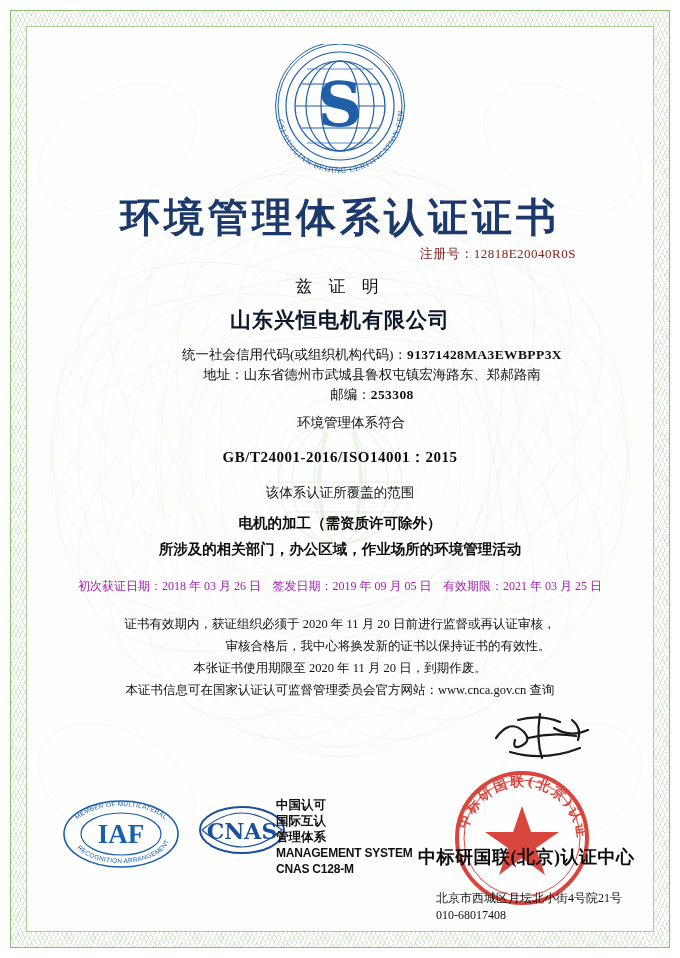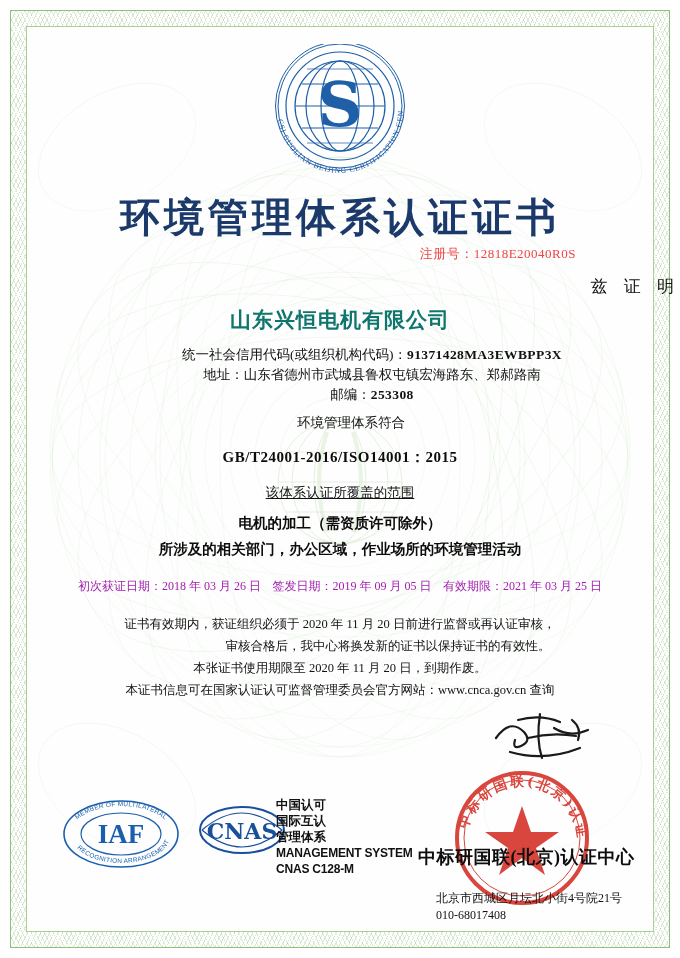--- a/index.html
+++ b/index.html
@@ -71,41 +71,41 @@
     letter-spacing: 4px;
     color: #1b3a6b;
     font-weight: bold;
     font-family: "DejaVu Serif", serif;
   }
   .reg-no {
     position: absolute;
     top: 245px;
     right: 104px;
     font-size: 13px;
-    color: #ef4444;
+    color: #7f1d1d;
     letter-spacing: 0.5px;
   }
   .hereby {
     position: absolute;
     top: 275px;
     width: 100%;
-    text-align: right;
+    text-align: center;
     font-size: 17px;
     letter-spacing: 6px;
     color: #111;
   }
   .company {
     position: absolute;
     top: 306px;
     width: 100%;
     text-align: center;
     font-size: 21px;
     font-weight: bold;
     letter-spacing: 1px;
-    color: #0f766e;
+    color: #0f172a;
   }
   .info-line {
     position: absolute;
     width: 100%;
     text-align: center;
     font-size: 13.5px;
     color: #111;
     padding-left: 32px;
   }
   .info-line b { font-weight: bold; letter-spacing: 0.4px;}
@@ -132,21 +132,20 @@
     letter-spacing: 0.5px;
     color: #0d0d0d;
   }
   .scope-label {
     position: absolute;
     top: 484px;
     width: 100%;
     text-align: center;
     font-size: 13.5px;
     color: #111;
-    text-decoration: underline;
   }
   .scope-line1 {
     position: absolute;
     top: 514px;
     width: 100%;
     text-align: center;
     font-size: 14.5px;
     font-weight: bold;
     color: #0d0d0d;
   }

